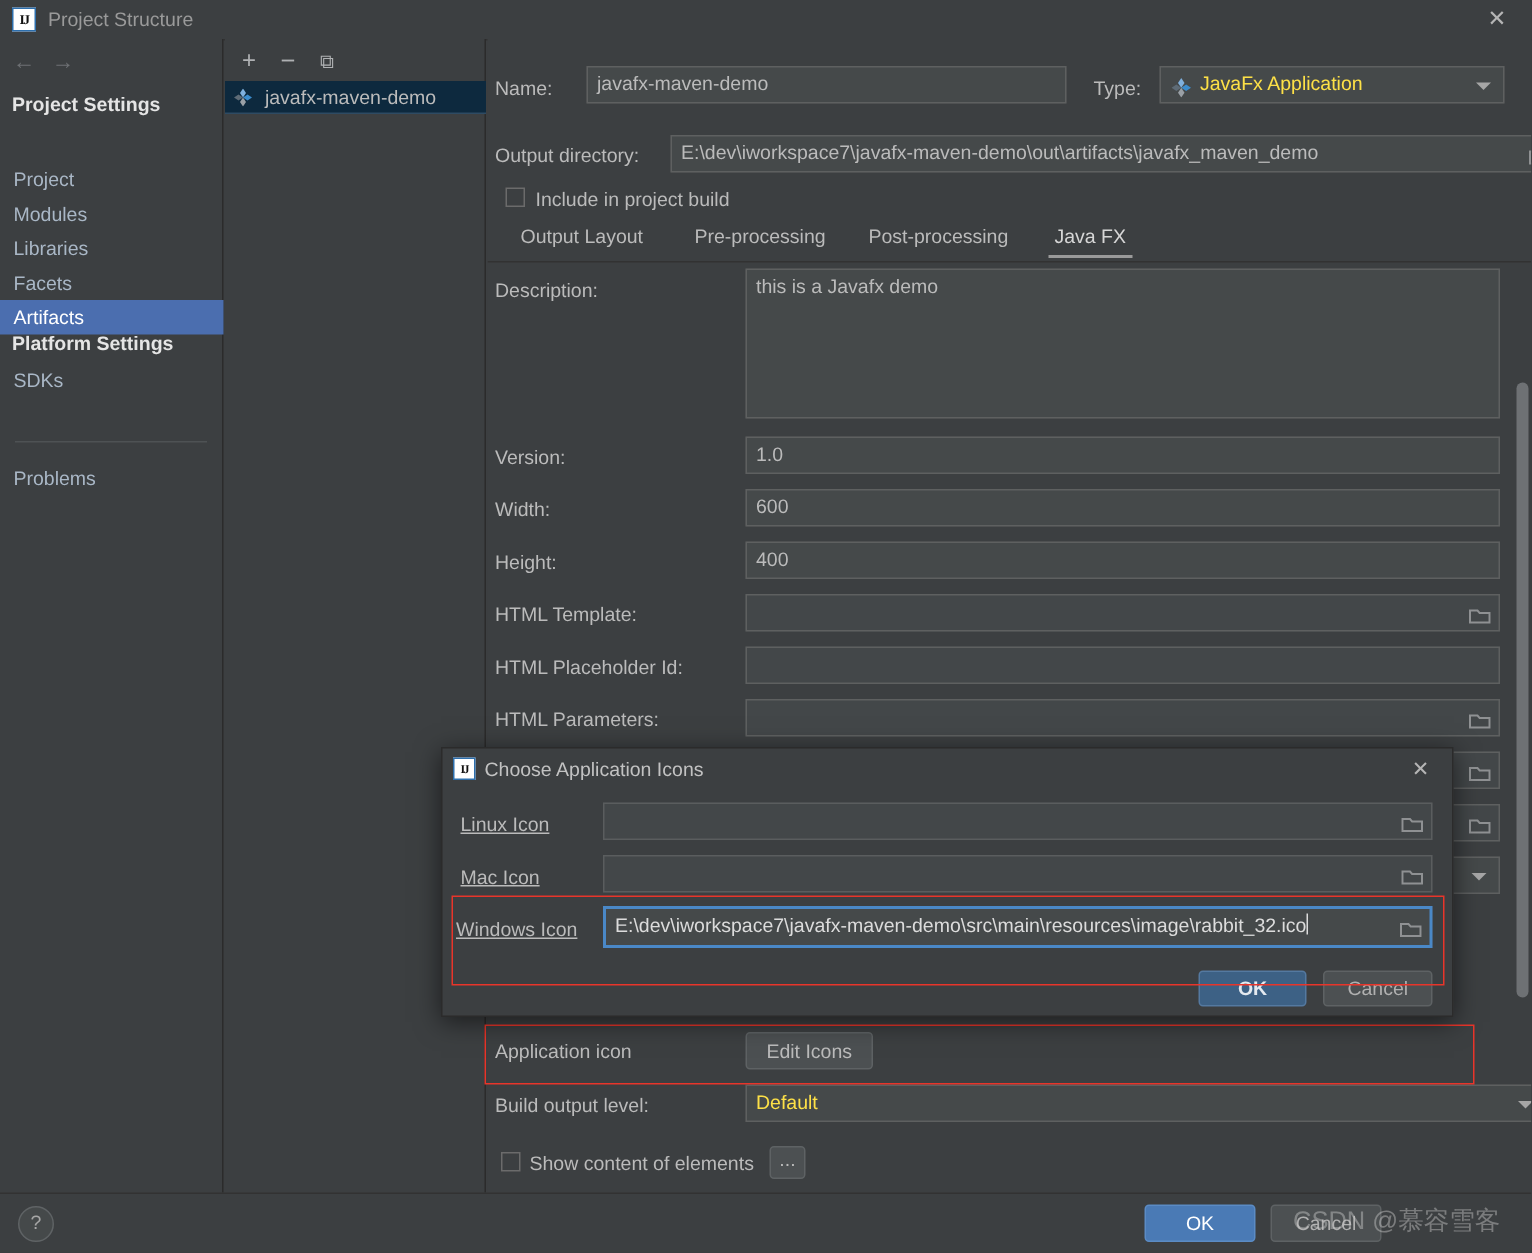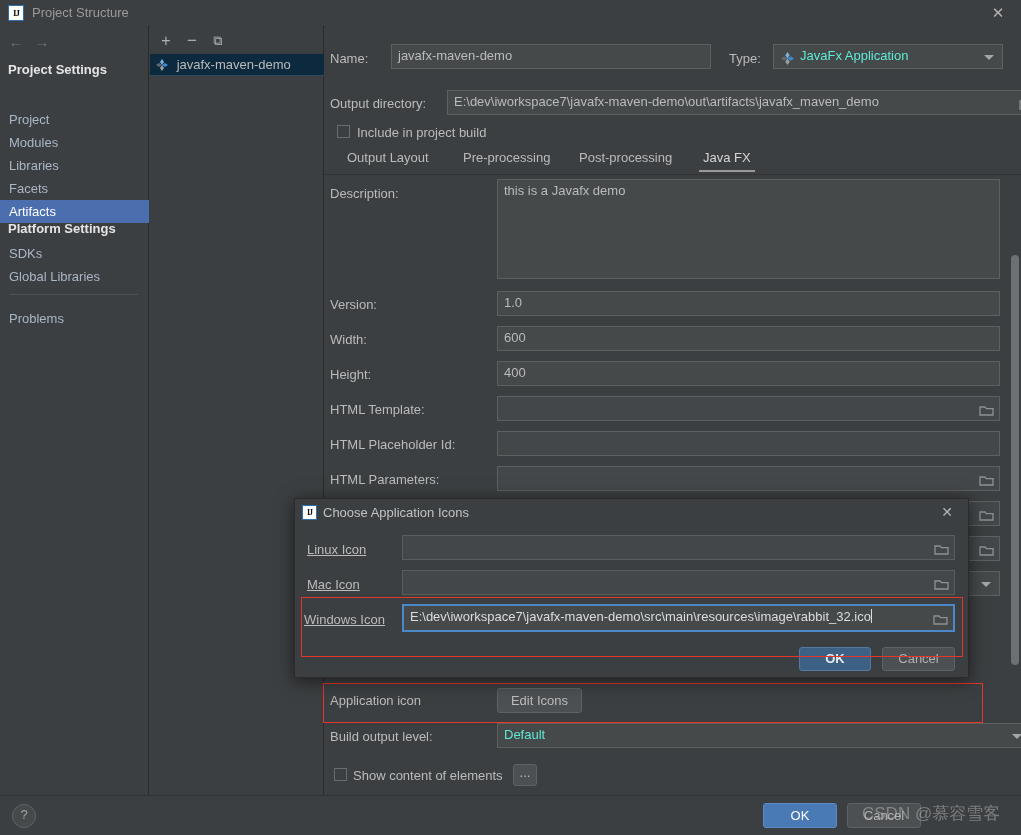--- a/index.html
+++ b/index.html
@@ -135,21 +135,21 @@
     position: absolute; right: 5px; top: 50%; margin-top: -7px;
     width: 15px; height: 13px;
   }
   .chk {
     position: absolute; width: 13px; height: 13px;
     border: 1px solid #6b6b6b; background: #3c3f41; box-sizing: border-box;
   }
   .combo {
     position: absolute; box-sizing: border-box;
     background: #45494a; border: 1px solid #5e6060;
-    color: #5eead4; font-size: 13px; line-height: 22px; padding: 0 6px;
+    color: #fde047; font-size: 13px; line-height: 22px; padding: 0 6px;
   }
   .caret {
     position: absolute; right: 8px; top: 50%; margin-top: -2px;
     width: 0; height: 0;
     border-left: 5px solid transparent;
     border-right: 5px solid transparent;
     border-top: 5px solid #a6a6a6;
   }
   .btn {
     position: absolute; box-sizing: border-box;
@@ -282,21 +282,20 @@
 
     <div class="side-group" style="top:36px">Project Settings</div>
     <div class="side-item" style="top:82px">Project</div>
     <div class="side-item" style="top:105px">Modules</div>
     <div class="side-item" style="top:128px">Libraries</div>
     <div class="side-item" style="top:151px">Facets</div>
     <div class="side-item selected" style="top:174px">Artifacts</div>
 
     <div class="side-group" style="top:195px">Platform Settings</div>
     <div class="side-item" style="top:216px">SDKs</div>
-    <div class="side-item" style="top:239px">Global Libraries</div>
 
     <div class="side-sep" style="top:268px"></div>
     <div class="side-item" style="top:281px">Problems</div>
   </div>
 
   <div class="list-panel">
     <div class="list-toolbar">
       <div class="tb-btn plus">+</div>
       <div class="tb-btn minus">−</div>
       <div class="tb-btn copy">⧉</div>

